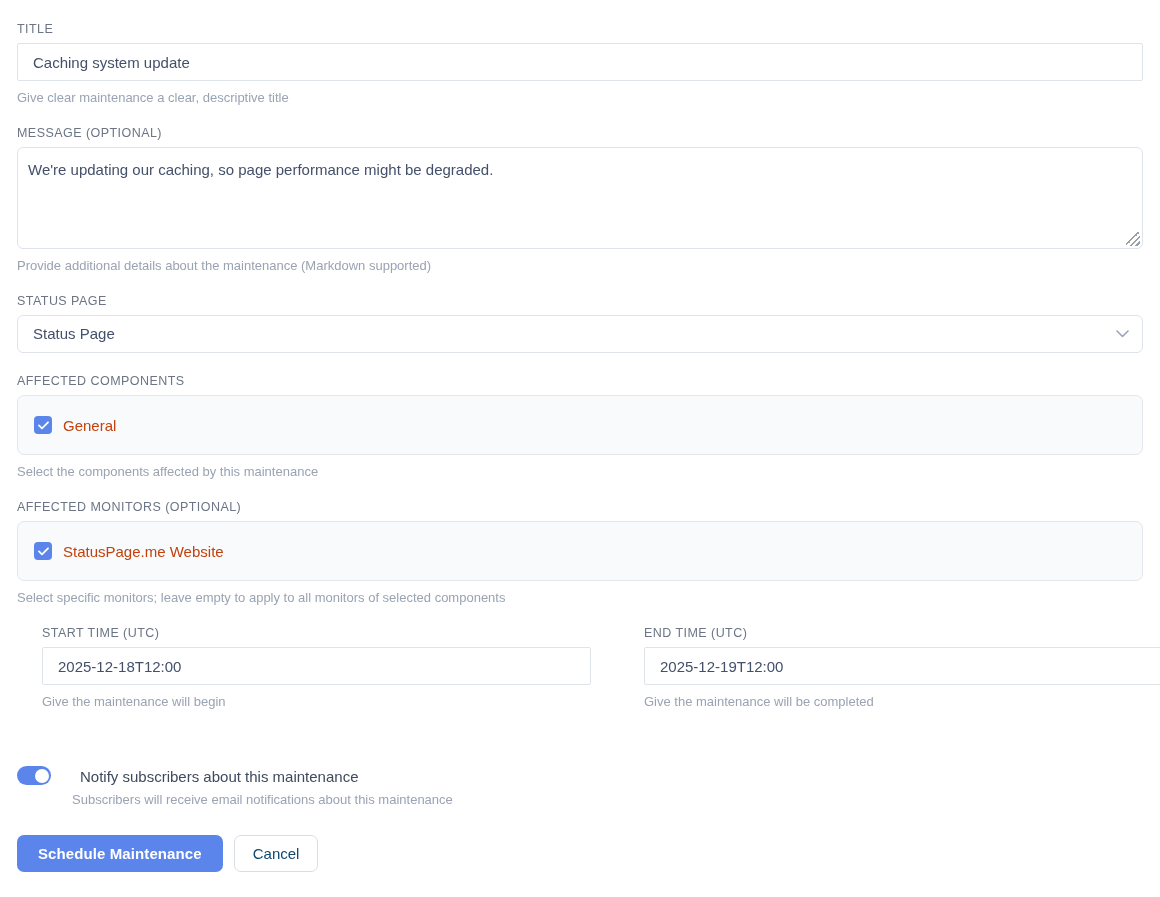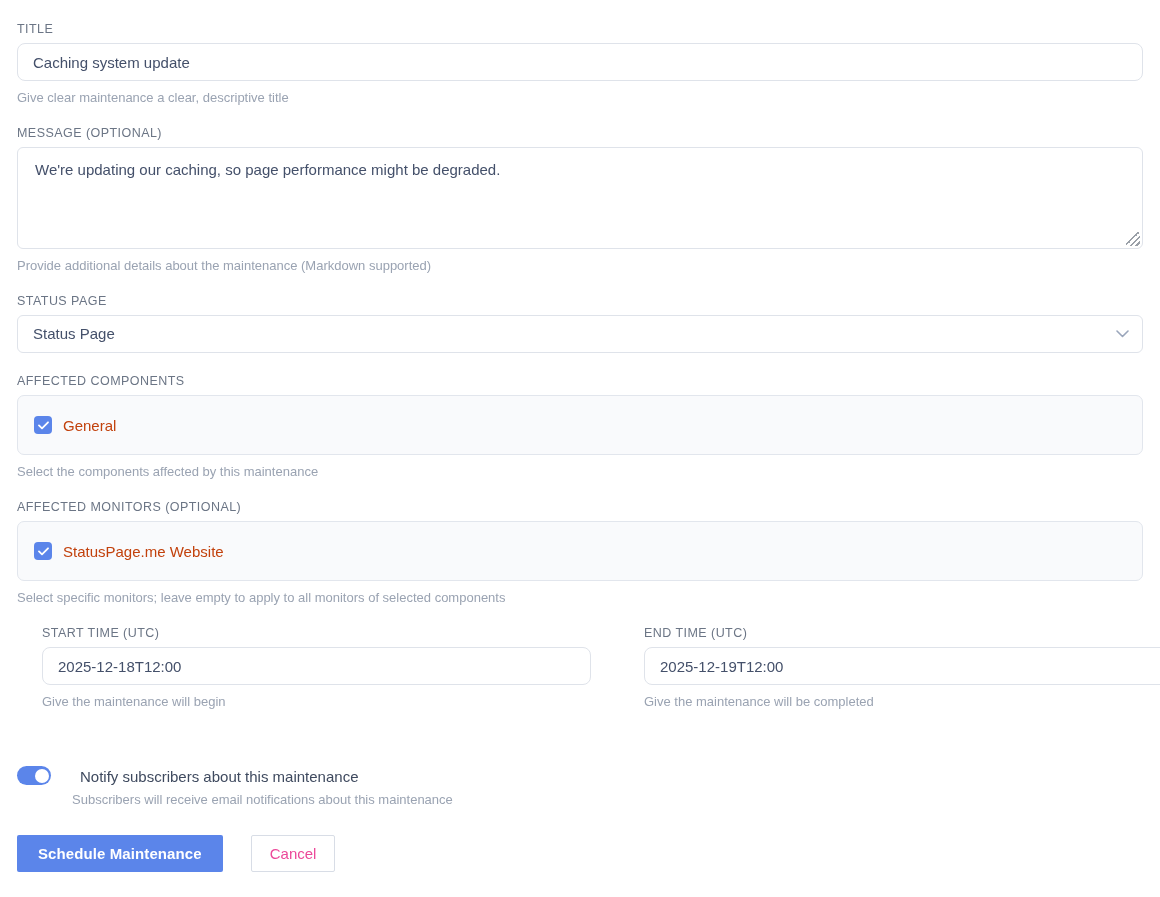--- a/index.html
+++ b/index.html
@@ -37,40 +37,40 @@
   .text-input {
     display: block;
     width: 1126px;
     height: 38px;
     padding: 0 15px;
     font-family: "Liberation Sans", sans-serif;
     font-size: 15px;
     color: #44506a;
     background: #ffffff;
     border: 1px solid #dfe3ea;
-    border-radius: 8px;
+    border-radius: 2px;
     outline: none;
     line-height: 36px;
   }
 
   .help-text {
     display: block;
     font-size: 13px;
     color: #9aa3b2;
     margin-top: 9px;
     margin-bottom: 21px;
   }
 
   
   .textarea-wrap { position: relative; width: 1126px; }
   .msg-textarea {
     display: block;
     width: 1126px;
     height: 102px;
-    padding: 11px 17px;
+    padding: 11px 10px;
     font-family: "Liberation Sans", sans-serif;
     font-size: 15px;
     color: #44506a;
     background: #ffffff;
     border: 1px solid #dfe3ea;
     border-radius: 6px;
     outline: none;
     resize: none;
     line-height: 1.45;
   }
@@ -195,41 +195,40 @@
   
   .button-row {
     display: flex;
     gap: 11px;
     margin-top: 28px;
     align-items: center;
   }
   .btn {
     font-family: "Liberation Sans", sans-serif;
     font-size: 15px;
-    border-radius: 2px;
+    border-radius: 7px;
     height: 37px;
     padding: 0 20px;
     cursor: pointer;
     border: 1px solid transparent;
     display: inline-flex;
     align-items: center;
     justify-content: center;
   }
   .btn-primary {
     background: #5b85ea;
     color: #ffffff;
     font-weight: 600;
     letter-spacing: 0.1px;
   }
   .btn-secondary {
     background: #ffffff;
-    color: #ec4899;
+    color: #0c4a6e;
     border: 1px solid #d8dde6;
     padding: 0 18px;
-    margin-left: 17px;
   }
 </style>
 </head>
 <body>
 
 <div class="form-root">
 
   <div class="field-group">
     <label class="field-label">TITLE</label>
     <input class="text-input" type="text" value="Caching system update" style="">

